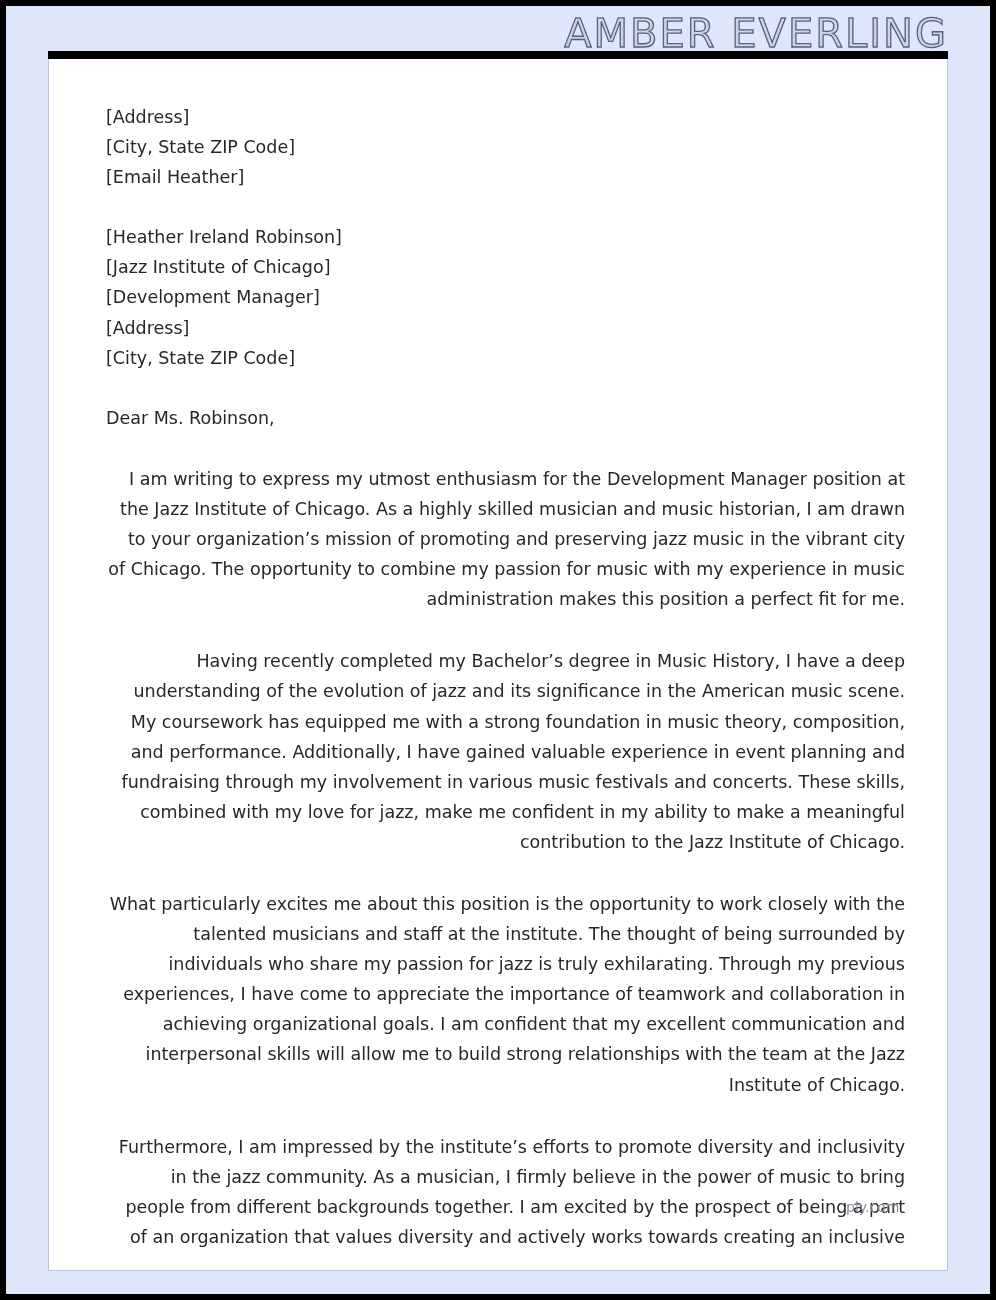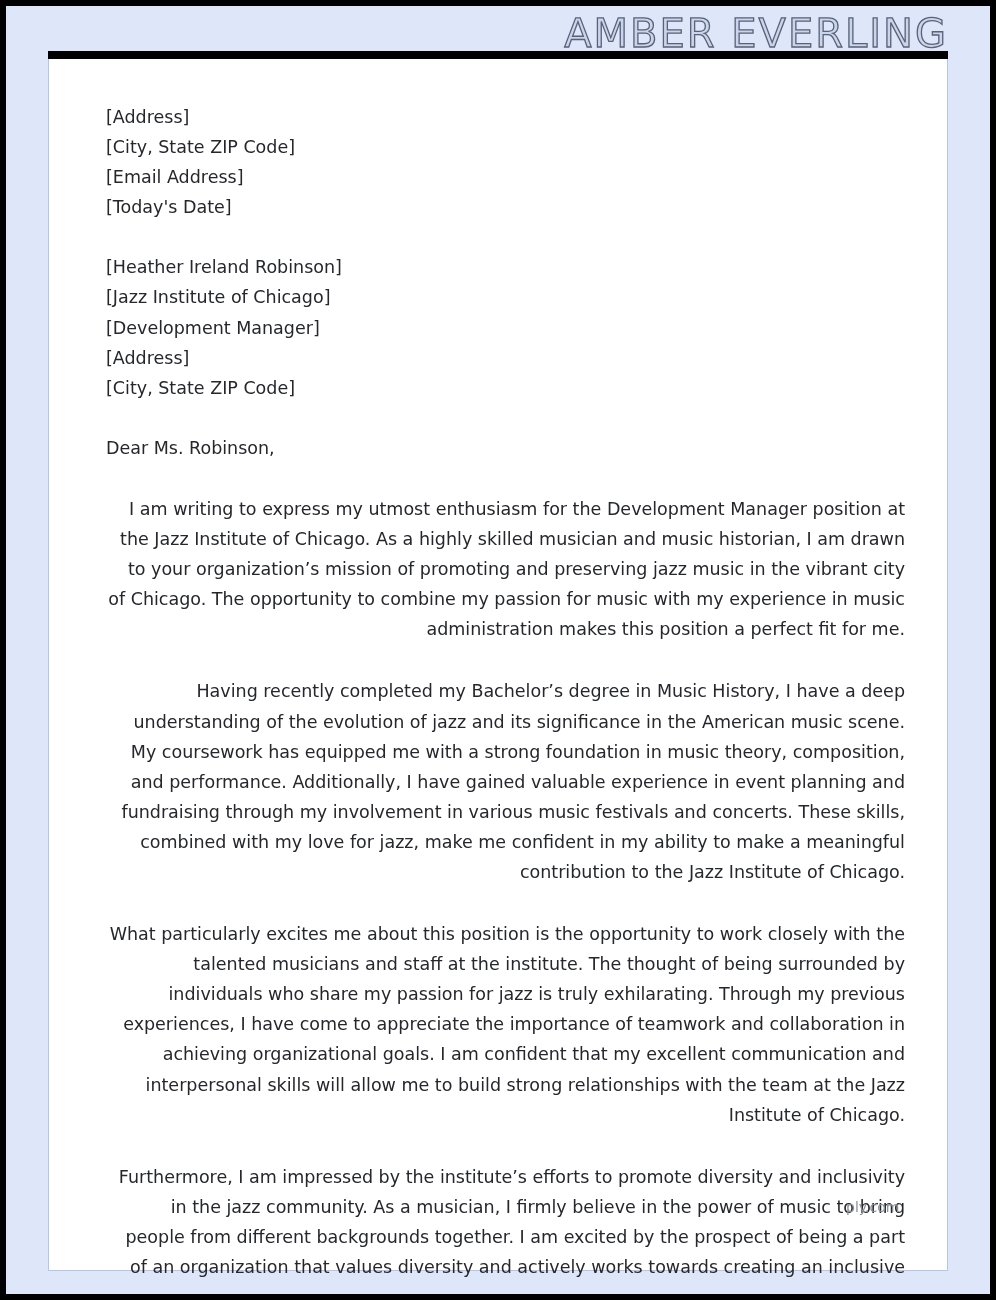--- a/index.html
+++ b/index.html
@@ -129,22 +129,21 @@
 
     <div id="letterhead-rule"></div>
 
     <div id="page-sheet"></div>
 
     <div id="letter-body">
 
       <div class="addr-block">
         <div class="addr-line">[Address]</div>
         <div class="addr-line">[City, State ZIP Code]</div>
-        <div class="addr-line">[Email Address]</div>
-        <div class="addr-line">[Today's Date]</div>
+        <div class="addr-line">[Email Heather]</div>
       </div>
 
       <div class="gap"></div>
 
       <div class="addr-block">
         <div class="addr-line">[Heather Ireland Robinson]</div>
         <div class="addr-line">[Jazz Institute of Chicago]</div>
         <div class="addr-line">[Development Manager]</div>
         <div class="addr-line">[Address]</div>
         <div class="addr-line">[City, State ZIP Code]</div>

